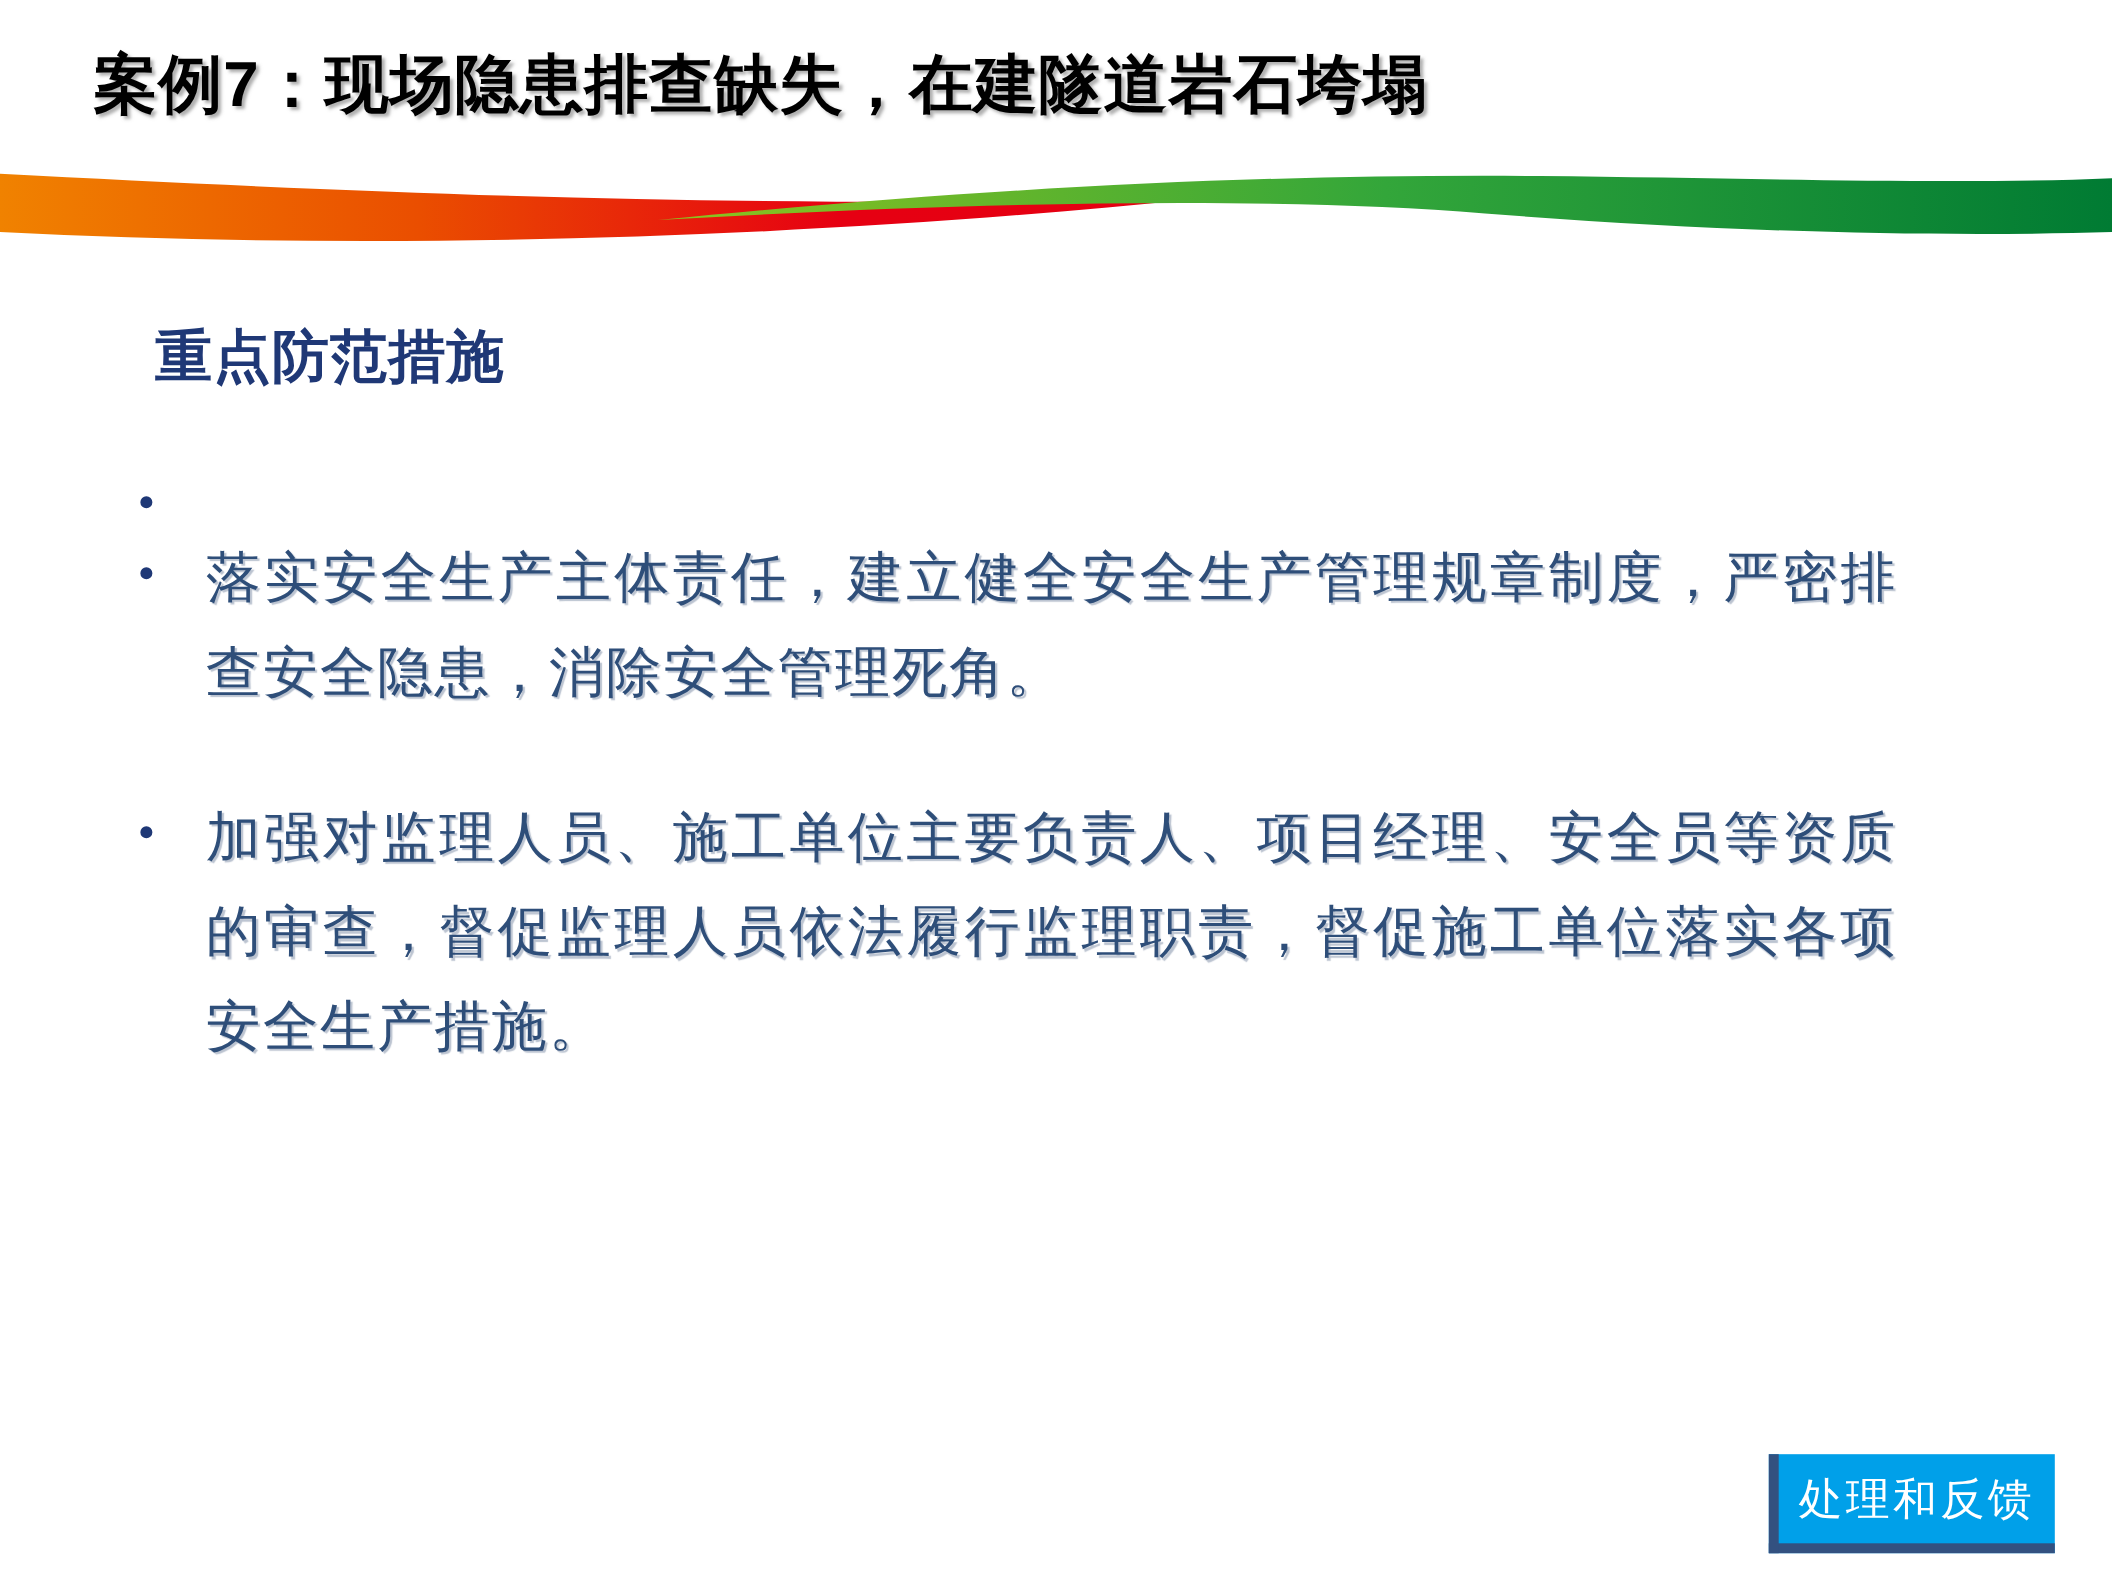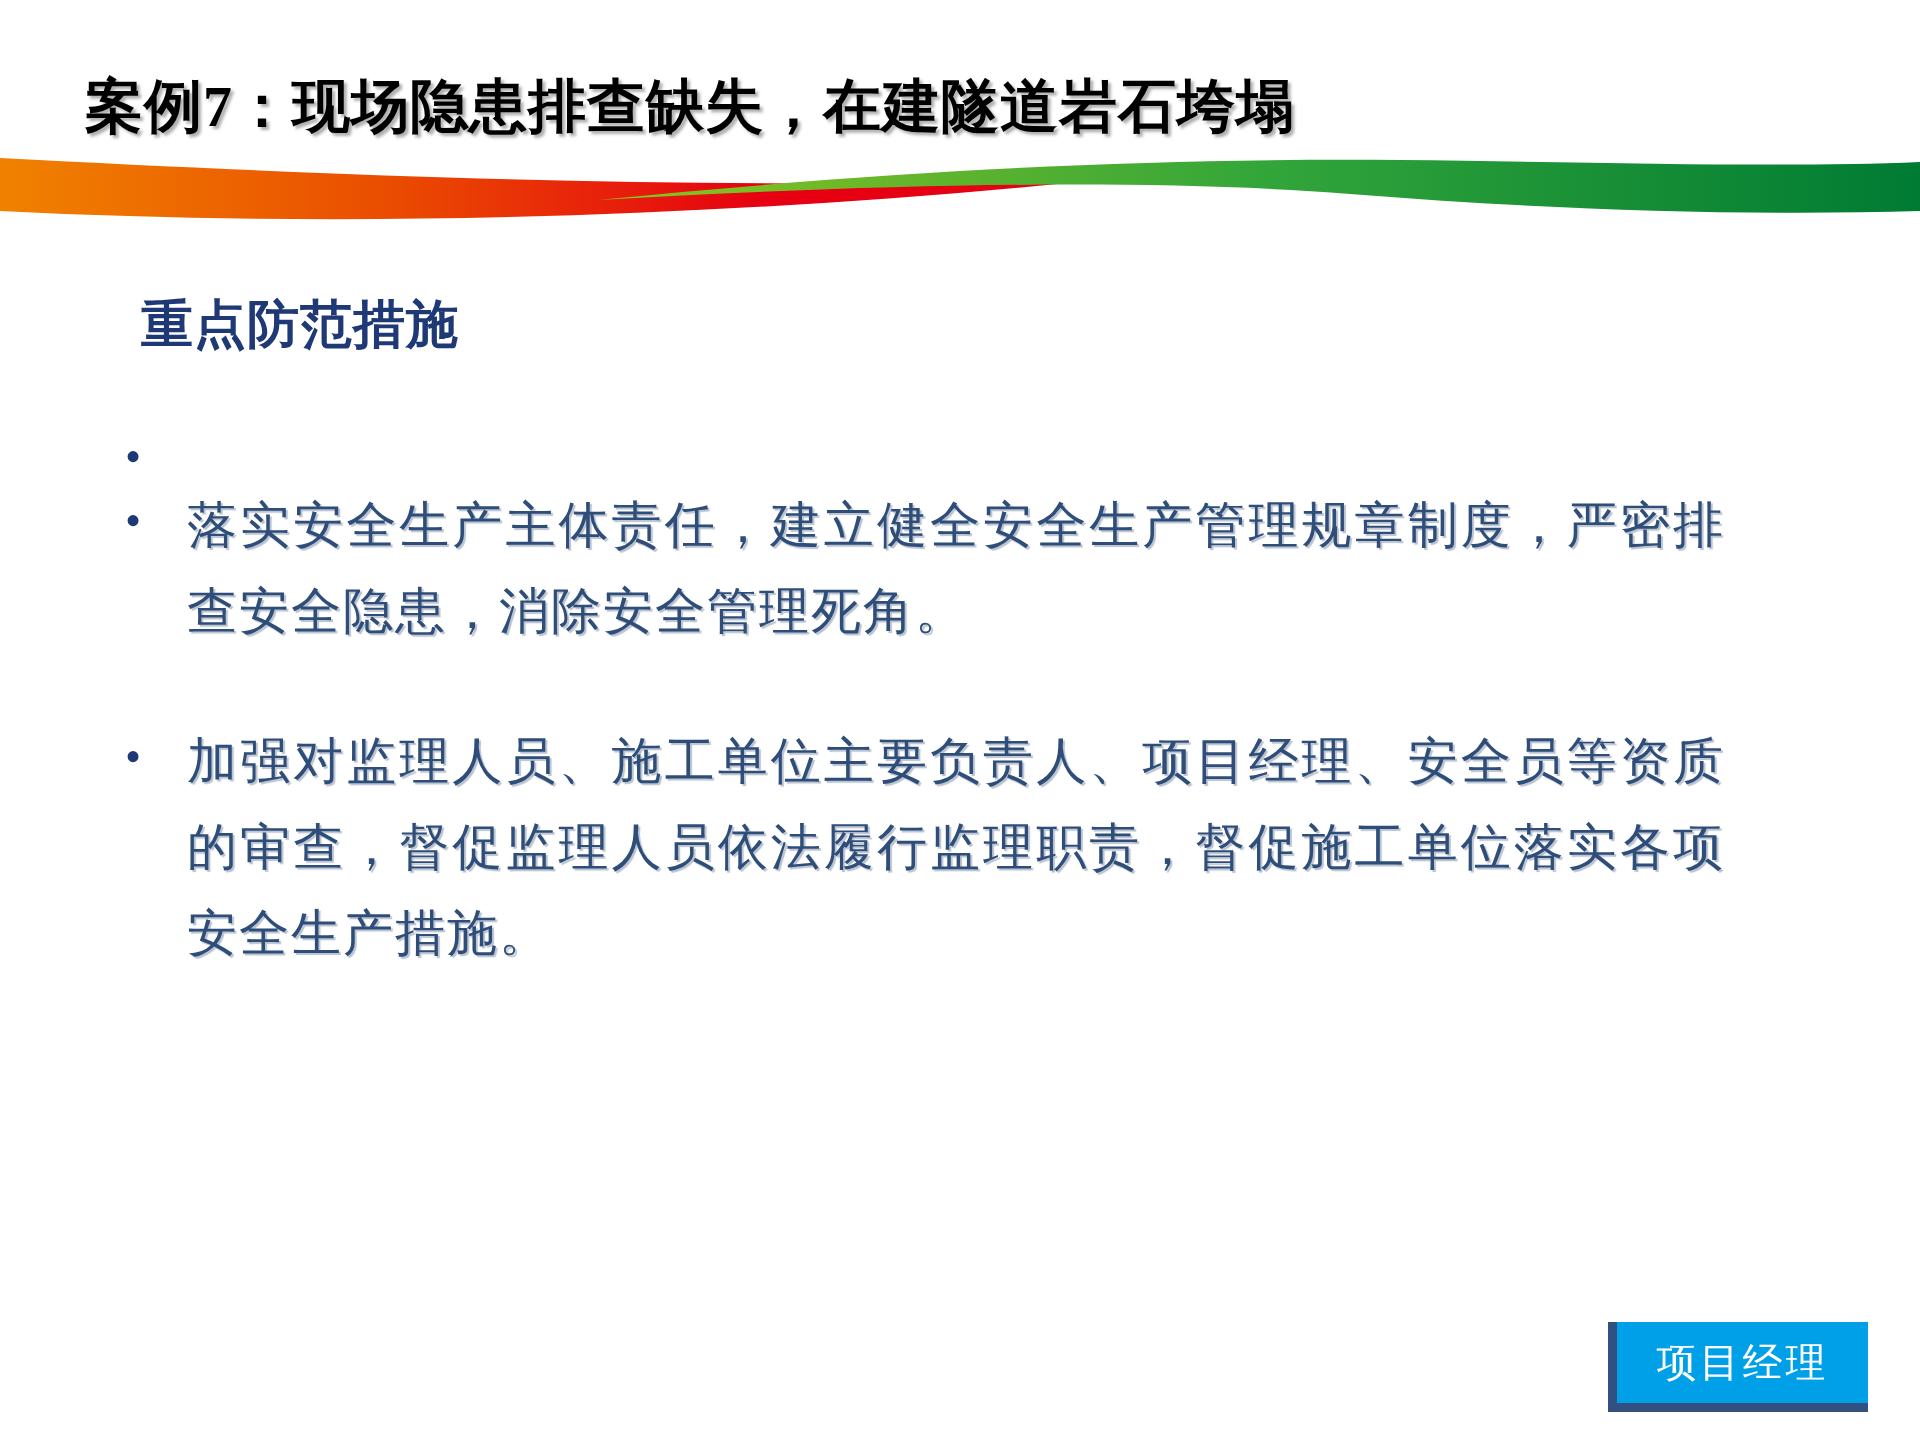--- a/index.html
+++ b/index.html
@@ -9,29 +9,28 @@
     height: 1440px;
     background: #ffffff;
     overflow: hidden;
     font-family: "Liberation Sans", sans-serif;
   }
   .slide-title {
     position: absolute;
     left: 85px;
     top: 44px;
     width: 1700px;
-    font-family: Liberation Serif, serif;
+    font-family: Liberation Sans, sans-serif;
     font-weight: bold;
     font-size: 58px;
     line-height: 66px;
     color: #000000;
     text-shadow: 3px 3px 3px rgba(110,110,110,0.55);
     letter-spacing: 1px;
     white-space: nowrap;
-    margin-top: 30px;
   }
   .ribbon {
     position: absolute;
     left: 0;
     top: 118px;
     width: 1920px;
     height: 148px;
   }
   .section-heading {
     position: absolute;
@@ -126,15 +125,15 @@
     <li class="bullet-item">
       <span class="bullet-marker">•</span>
       <span>落实安全生产主体责任，建立健全安全生产管理规章制度，严密排查安全隐患，消除安全管理死角。</span>
     </li>
     <li class="bullet-item">
       <span class="bullet-marker">•</span>
       <span>加强对监理人员、施工单位主要负责人、项目经理、安全员等资质的审查，督促监理人员依法履行监理职责，督促施工单位落实各项安全生产措施。</span>
     </li>
   </ul>
 
-  <button class="back-button">项目经理</button>
+  <button class="back-button">处理和反馈</button>
 
 </div>
 
 </body></html>

